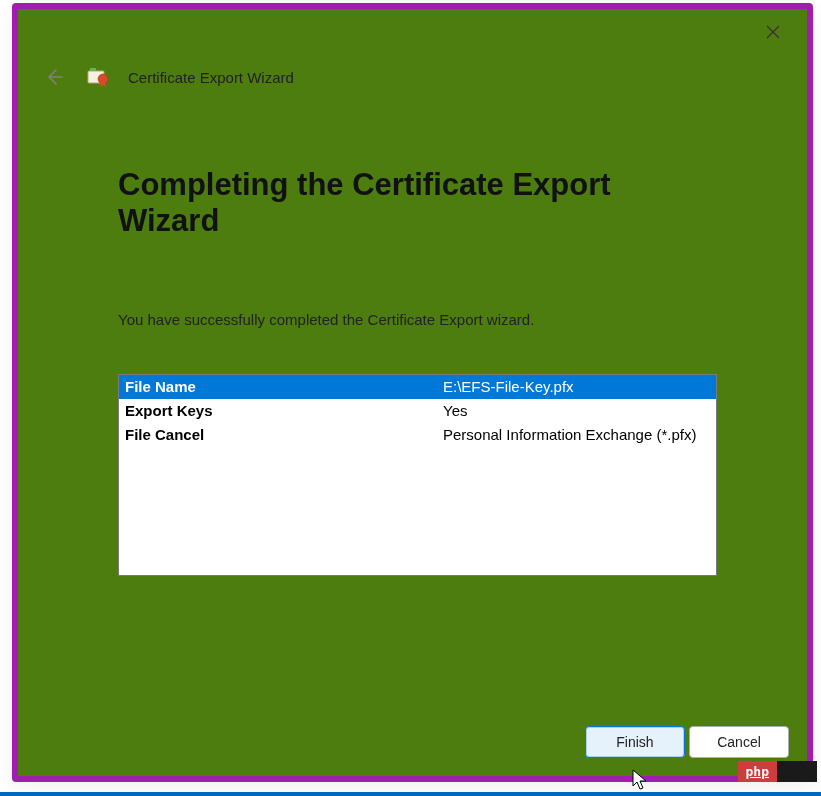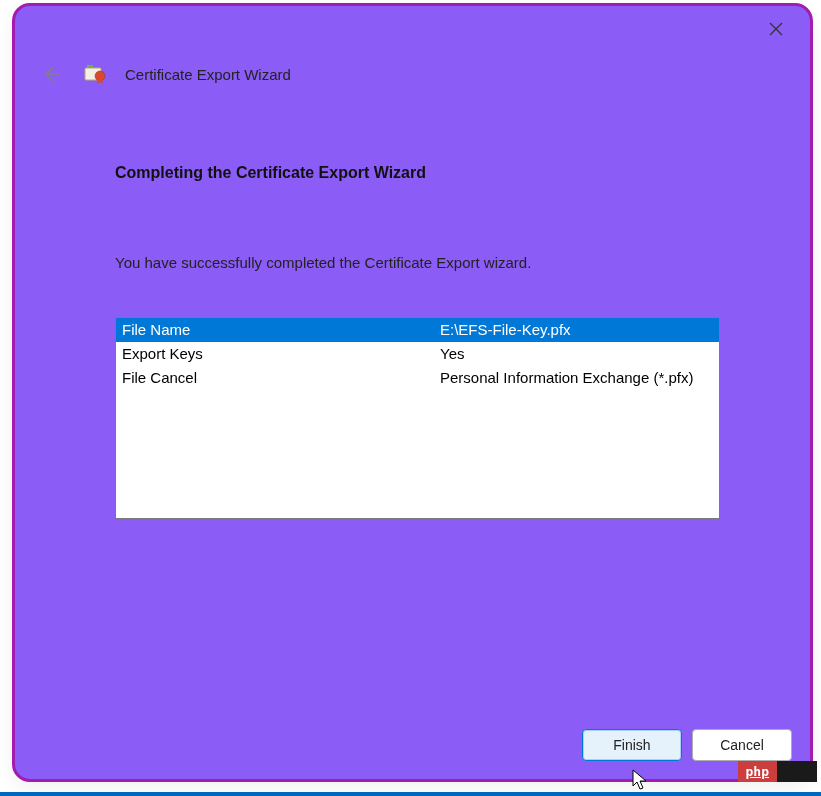--- a/index.html
+++ b/index.html
@@ -10,23 +10,23 @@
       height: 796px;
       position: relative;
       overflow: hidden;
     }
     .dialog {
       position: absolute;
       left: 12px;
       top: 3px;
       right: 8px;
       bottom: 14px;
-      background: #8b5cf6;
-      border: 3px solid #a21caf;
-      border-radius: 18px;
+      background: #4d7c0f;
+      border: 6px solid #a21caf;
+      border-radius: 4px;
       box-shadow: 0 6px 20px rgba(0,0,0,0.06);
     }
     .close-btn {
       position: absolute;
       top: 8px;
       right: 14px;
       width: 40px;
       height: 30px;
       display: flex;
       align-items: center;
@@ -64,21 +64,21 @@
       color: #222;
       line-height: 1;
     }
     .content {
       position: absolute;
       left: 100px;
       right: 90px;
       top: 158px;
     }
     .heading {
-      font-size: 16px;
+      font-size: 31px;
       font-weight: 700;
       color: #111;
       margin-bottom: 72px;
     }
     .success-text {
       font-size: 15px;
       color: #222;
       margin-bottom: 46px;
     }
     .settings-label {
@@ -96,27 +96,27 @@
     .settings-table td {
       font-size: 15px;
       padding: 1px 6px;
       line-height: 22px;
       vertical-align: top;
     }
     .settings-table tr.selected td {
       background: #0078d7;
       color: #fff;
     }
-    .col-key { width: 318px; }
+    .col-key { width: 318px; font-weight: bold; }
     .footer {
       position: absolute;
       right: 18px;
       bottom: 18px;
       display: flex;
-      gap: 10px;
+      gap: 4px;
     }
     .btn {
       min-width: 100px;
       height: 32px;
       padding: 0 18px;
       font-size: 14px;
       border: 1px solid #adadad;
       background: #fff;
       border-radius: 4px;
       cursor: pointer;

